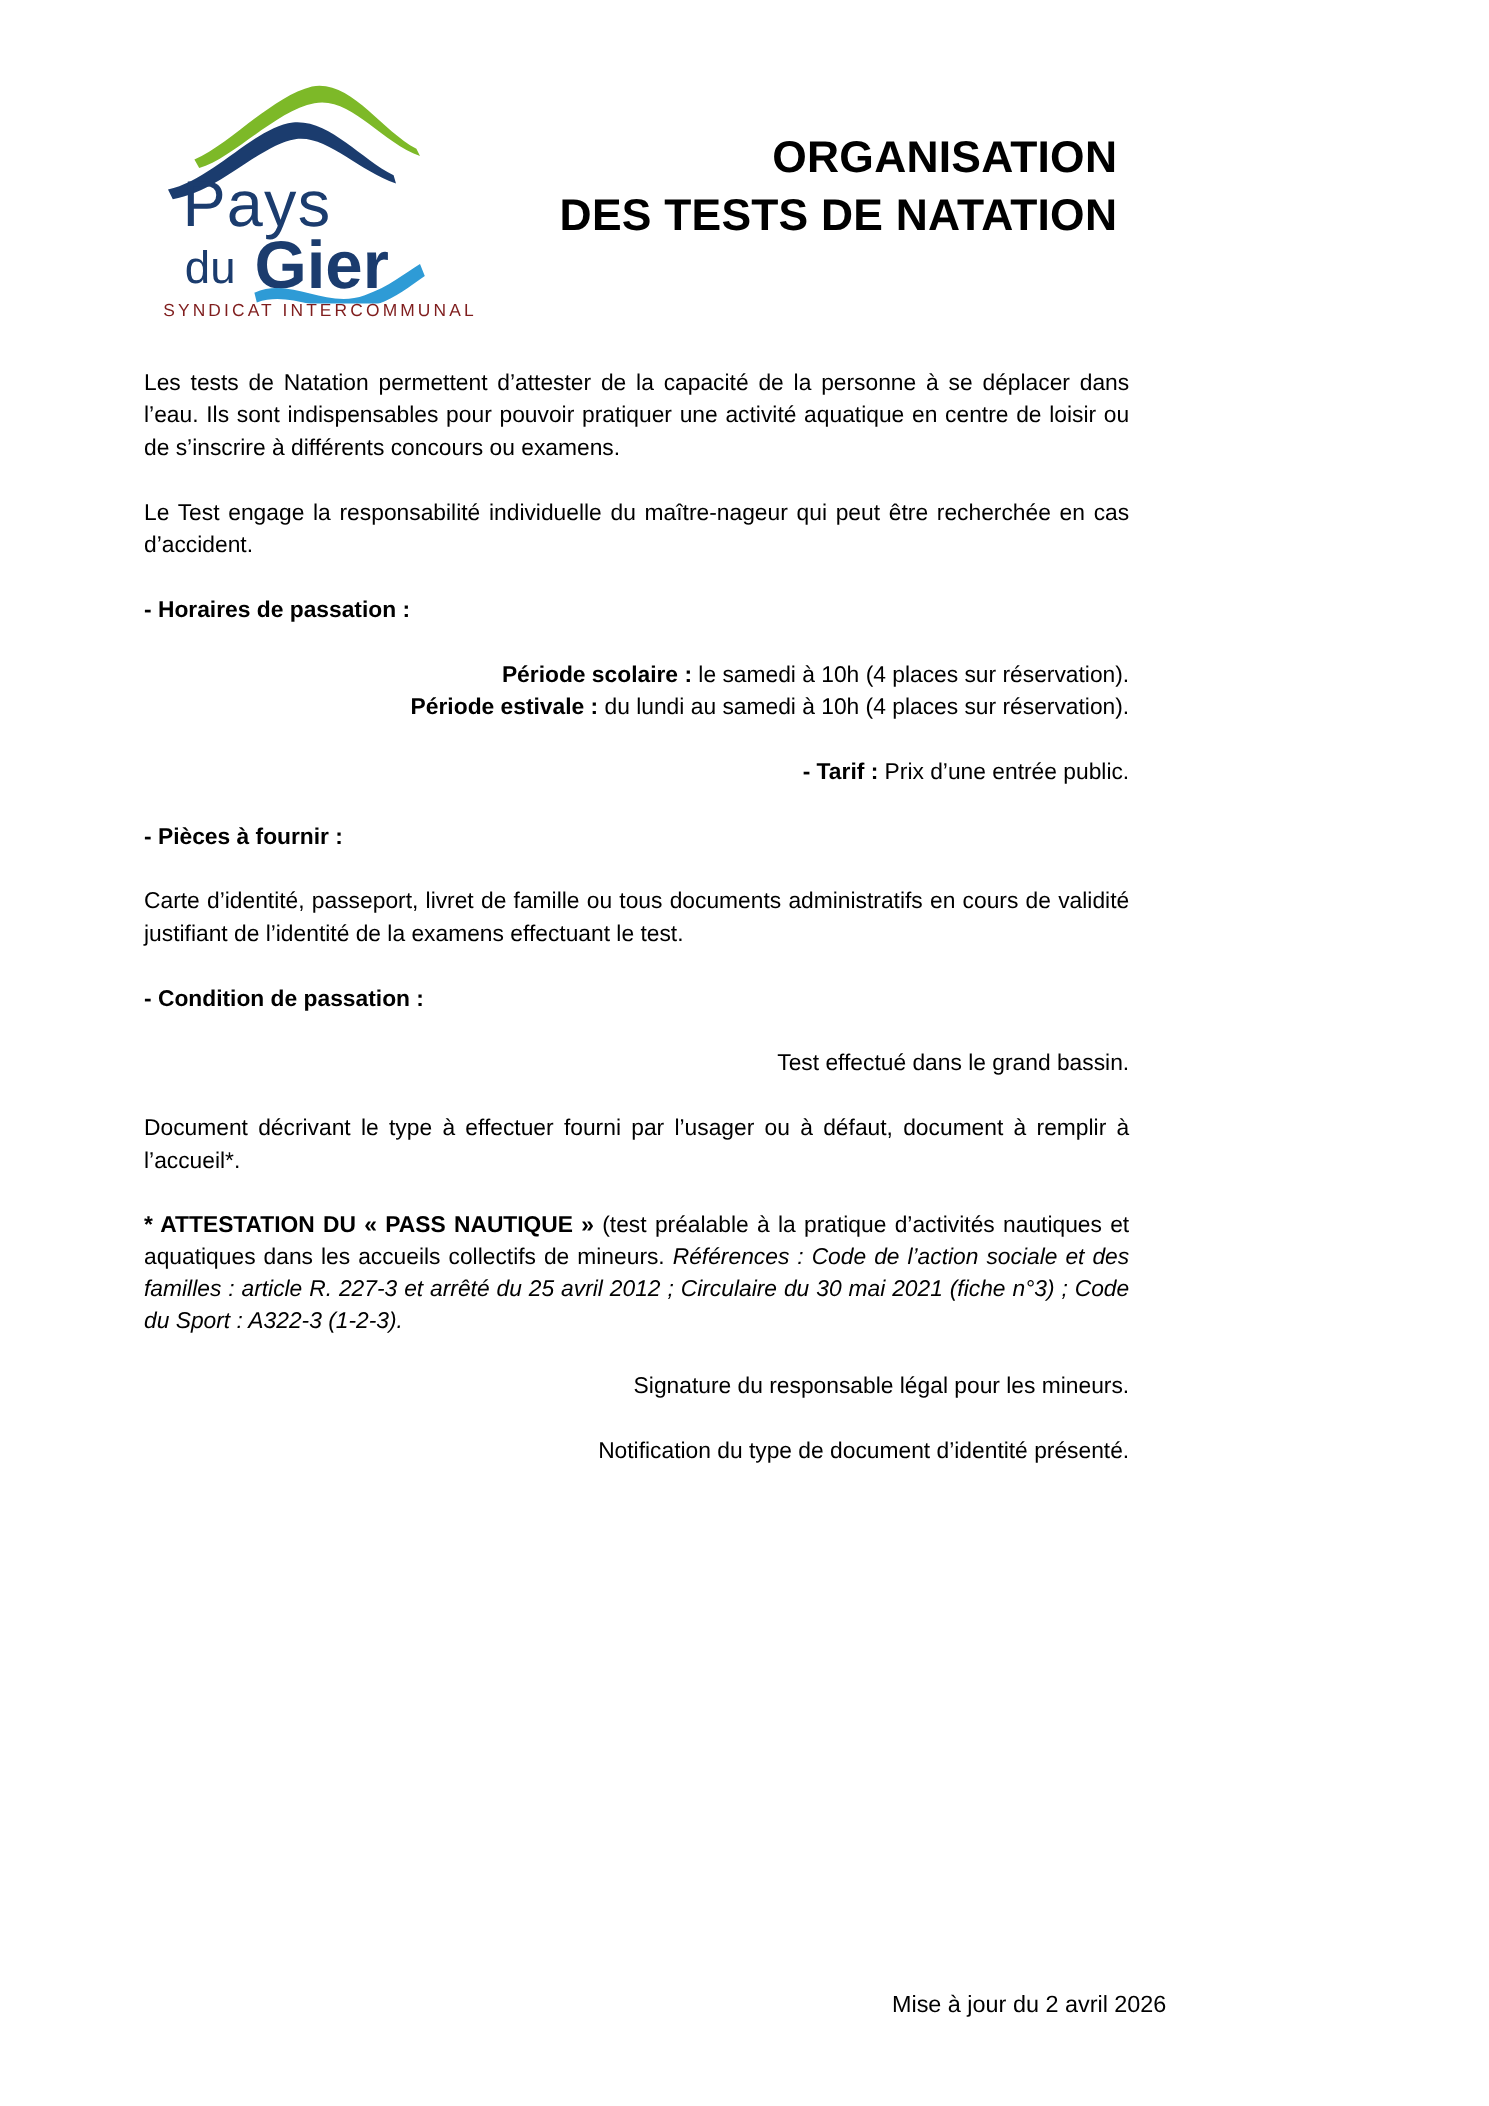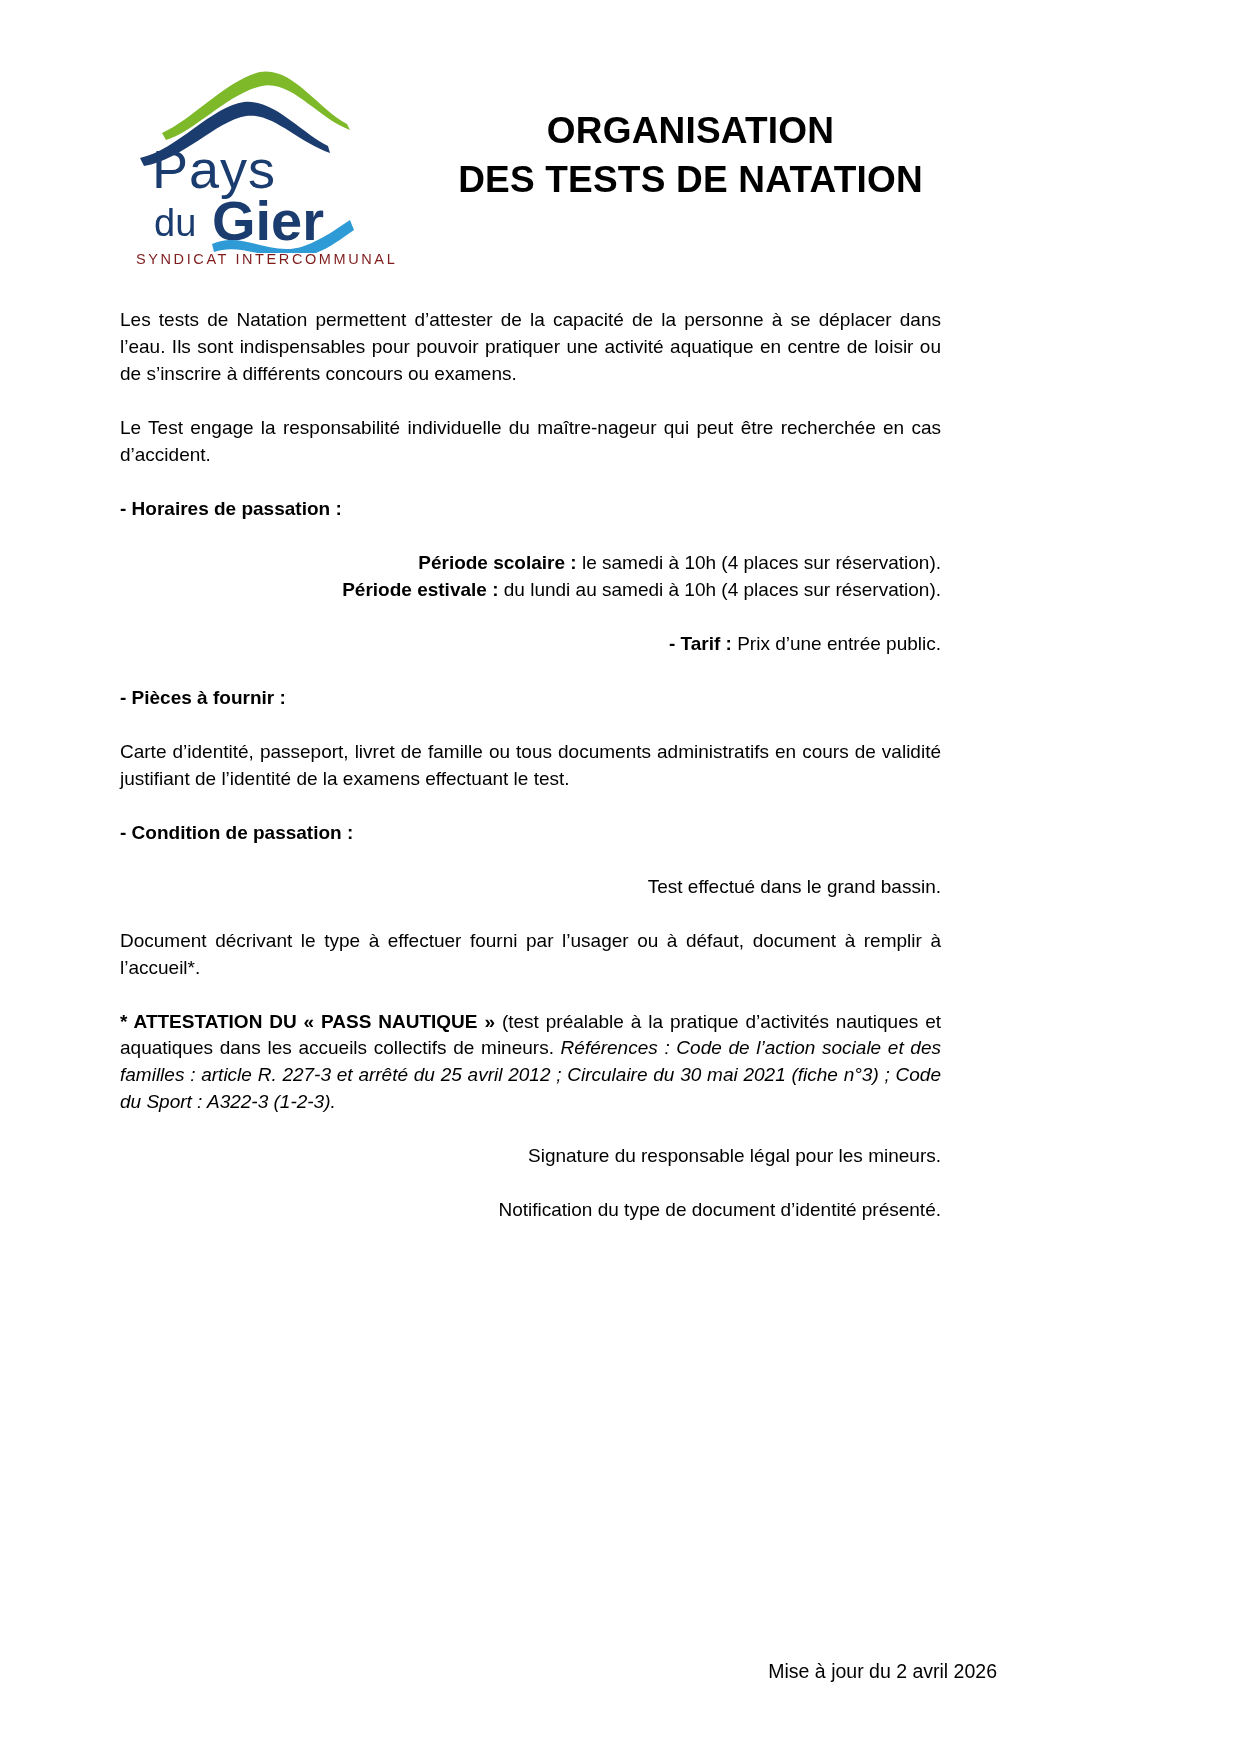--- a/index.html
+++ b/index.html
@@ -36,21 +36,21 @@
     flex: 0 0 330px;
     position: relative;
     height: 200px;
   }
   .logo-svg {
     display: block;
     margin-left: 12px;
   }
   .title-block {
     flex: 1 1 auto;
-    text-align: center;
+    text-align: right;
     padding-top: 48px;
     padding-right: 10px;
   }
   .doc-title {
     font-size: 37px;
     font-weight: bold;
     line-height: 1.33;
     letter-spacing: 0.2px;
   }
 
@@ -73,21 +73,21 @@
   .b {
     font-weight: bold;
   }
   .i {
     font-style: italic;
   }
 
   
   .footer {
     position: absolute;
-    right: 64px;
+    right: 89px;
     bottom: 72px;
     font-size: 19.5px;
     text-align: right;
   }
 </style>
 </head>
 <body>
 
 <div class="page">
 

